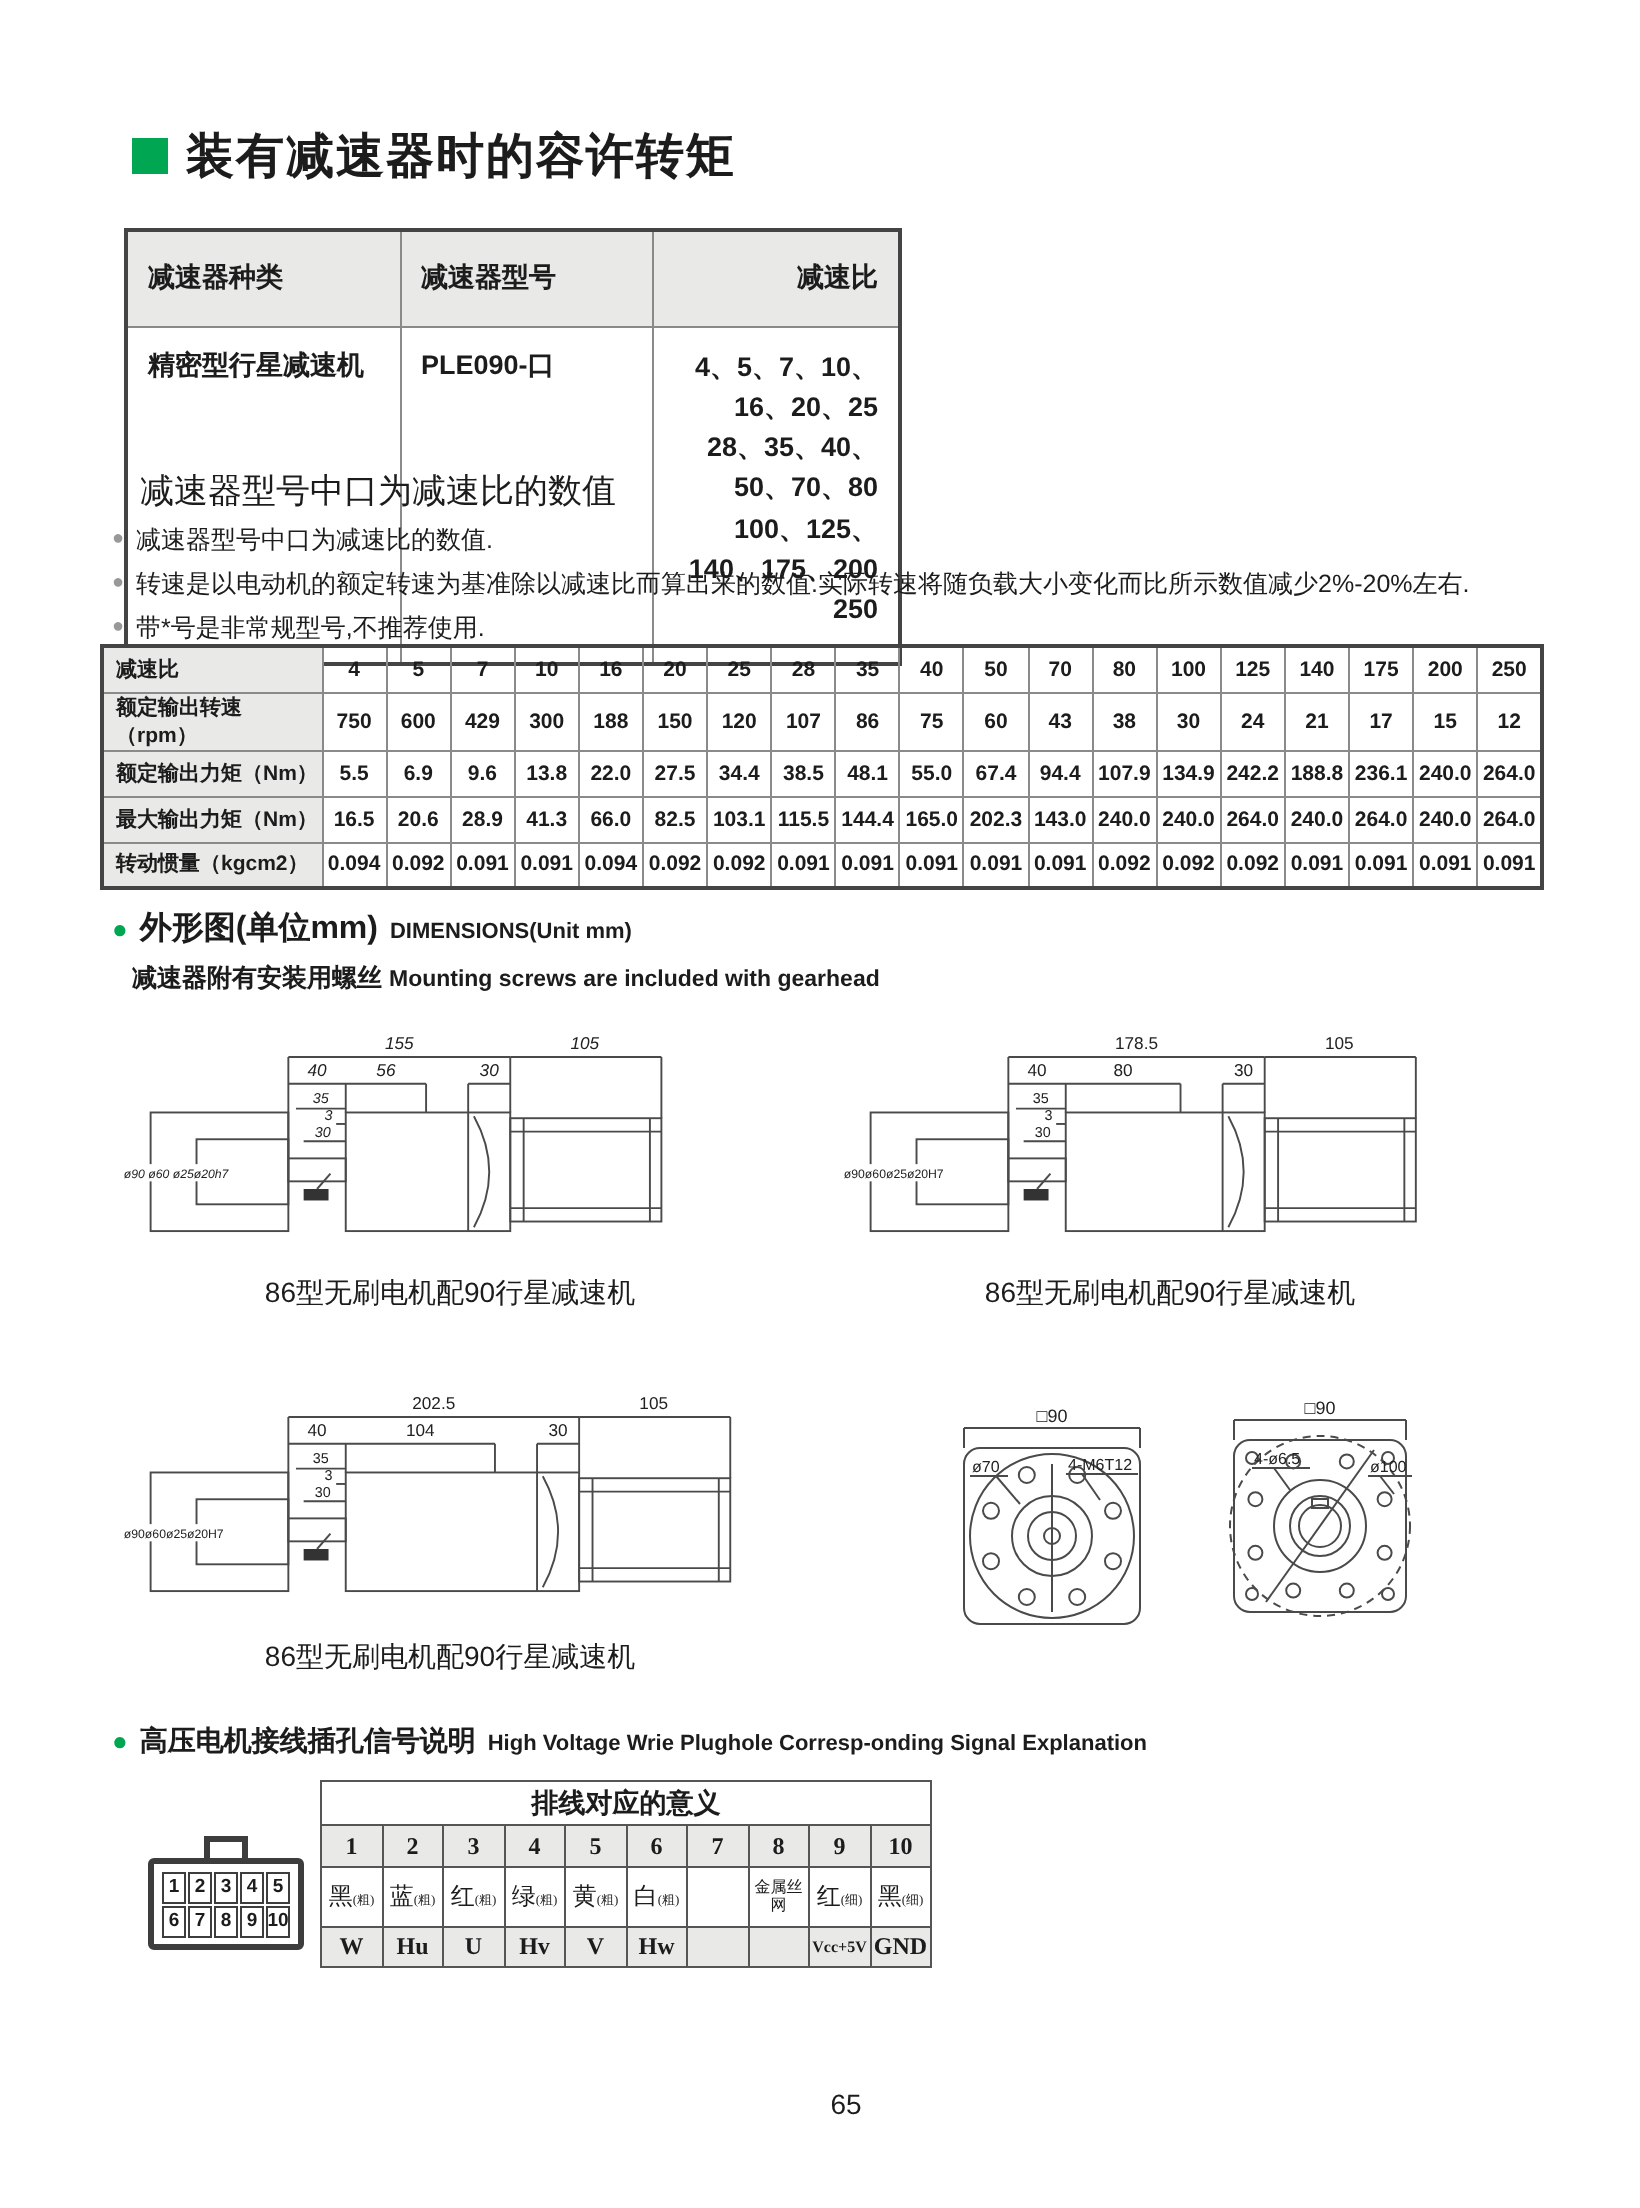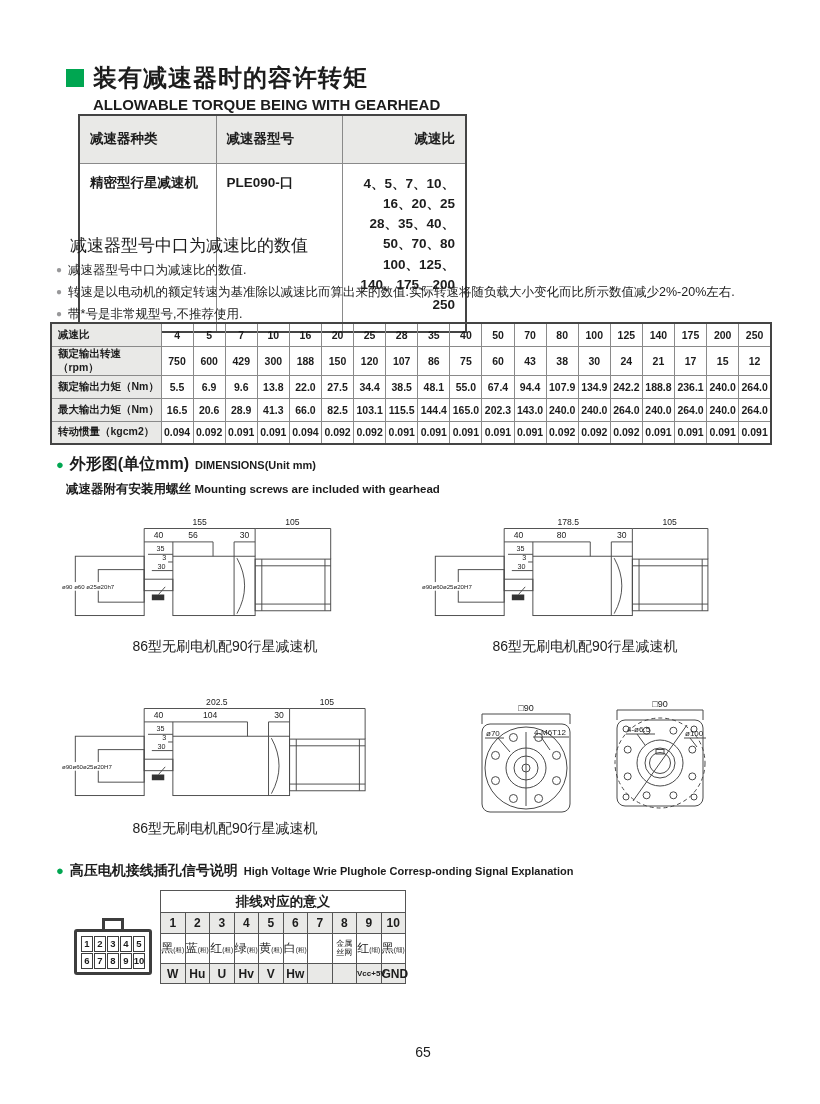--- a/index.html
+++ b/index.html
@@ -9,21 +9,21 @@
          font-family:"Liberation Sans", sans-serif; color:var(--ink); }
 
   
   .title-block{ position:absolute; left:66px; top:62px; }
   .title-row{ display:flex; align-items:center; gap:9px; }
   .green-sq{ width:18px; height:18px; background:var(--green); }
   .title-cn{ font-size:24px; font-weight:bold; letter-spacing:1px; }
   .title-en{ margin-left:27px; font-size:15px; font-weight:bold; margin-top:2px; }
 
   
-  .gearhead-table{ position:absolute; left:78px; top:114px; width:387px; border-collapse:collapse;
+  .gearhead-table{ position:absolute; left:62px; top:114px; width:387px; border-collapse:collapse;
                    border:2px solid var(--bd-dark); table-layout:fixed; }
   .gearhead-table td{ border:1px solid var(--bd-light); font-size:13.5px; font-weight:600; }
   .gearhead-table .hdr td{ background:var(--hdr-bg); height:48px; padding:0 10px; }
   .gearhead-table .hdr .ratio-h{ text-align:right; }
   .gearhead-table .body td{ height:66px; vertical-align:top; padding:10px 10px 16px 10px; }
   .ratio-lines{ text-align:right; font-size:12.5px; line-height:1.5; padding-right:0; }
   .footnote{ position:absolute; left:70px; top:234px; font-size:17px; font-weight:500; }
 
   
   .notes{ position:absolute; left:56px; top:262px; font-size:12.5px; font-weight:500; }
@@ -56,22 +56,22 @@
   .flgtxt{ font-size:8px; }
 
   
   .connector{ position:absolute; left:74px; top:918px; width:78px; }
   .connector-clip{ width:22px; height:11px; border:3px solid #3d3d3d; border-bottom:none; margin:0 auto; }
   .connector-body{ border:3px solid #3d3d3d; border-radius:3px; background:#fff; padding:3px 2px; }
   .pin-row{ display:flex; justify-content:center; }
   .pin{ width:12px; height:16px; border:1.5px solid #3d3d3d; margin:0.5px; font-size:9.5px; font-weight:bold;
         display:flex; align-items:center; justify-content:center; }
 
-  .wiring-table{ position:absolute; left:160px; top:890px; width:246px; border-collapse:collapse;
-                 border:1.5px solid #4a4a4a; table-layout:fixed; }
+  .wiring-table{ position:absolute; left:160px; top:890px; width:306px; border-collapse:collapse;
+                 border:1.5px solid #4a4a4a; table-layout:fixed;font-family:Liberation Serif, serif; }
   .wiring-table td{ border:1.5px solid #555; text-align:center; padding:0; }
   .wiring-table .ttl td{ font-size:13.5px; font-weight:bold; height:22px; background:#fff; }
   .wiring-table .nums td{ background:var(--hdr-bg); font-weight:bold; font-size:12px; height:21px; }
   .wiring-table .cols td{ background:#fff; height:30px; font-size:12px; line-height:1.05; }
   .wiring-table .cols td.small{ font-size:8px; }
   .wire-note{ font-size:6.5px; }
   .wiring-table .sigs td{ background:var(--hdr-bg); font-weight:bold; font-size:12px; height:20px; }
   .wiring-table .sigs td.small{ font-size:8px; }
 
   .page-number{ position:absolute; left:0; right:16px; top:1044px; text-align:center; font-size:14px;padding-left:42px; }
@@ -79,21 +79,20 @@
 </head>
 <body>
 
 <div class="page">
 
   <div class="title-block">
     <div class="title-row">
       <span class="green-sq"></span>
       <span class="title-cn">装有减速器时的容许转矩</span>
     </div>
-    <div class="title-en">ALLOWABLE TORQUE BEING WITH GEARHEAD</div>
   </div>
 
   <table class="gearhead-table">
     <colgroup>
         <col style="width:137px">
         <col style="width:126px">
         <col style="width:124px">
       </colgroup>
     <tbody>
         <tr class="hdr">
@@ -270,21 +269,21 @@
   <div class="section-heading" style="left:56px; top:454px;">
     <span class="bullet-green">●</span>
     <span class="hd-cn">外形图(单位mm)</span>
     <span class="hd-en">DIMENSIONS(Unit mm)</span>
   </div>
   <div class="dim-sub">
     <span>减速器附有安装用螺丝</span>
     <span class="en">Mounting screws are included with gearhead</span>
   </div>
 
-  <div class="drawing" style="left:60px; top:516px;">
+  <div class="drawing" style="left:60px; top:516px;font-style:italic;">
     <svg width="330" height="113" viewBox="0 0 345 118">
       <g>
         <line x1="88" y1="13" x2="204" y2="13"></line>
           <line x1="204" y1="13" x2="283" y2="13"></line>
         <line x1="88" y1="27" x2="160" y2="27"></line>
           <line x1="182" y1="27" x2="204" y2="27"></line>
         <line x1="88" y1="13" x2="88" y2="66"></line>
           <line x1="118" y1="27" x2="118" y2="42"></line>
         <line x1="160" y1="27" x2="160" y2="42"></line>
           <line x1="182" y1="27" x2="182" y2="42"></line>

